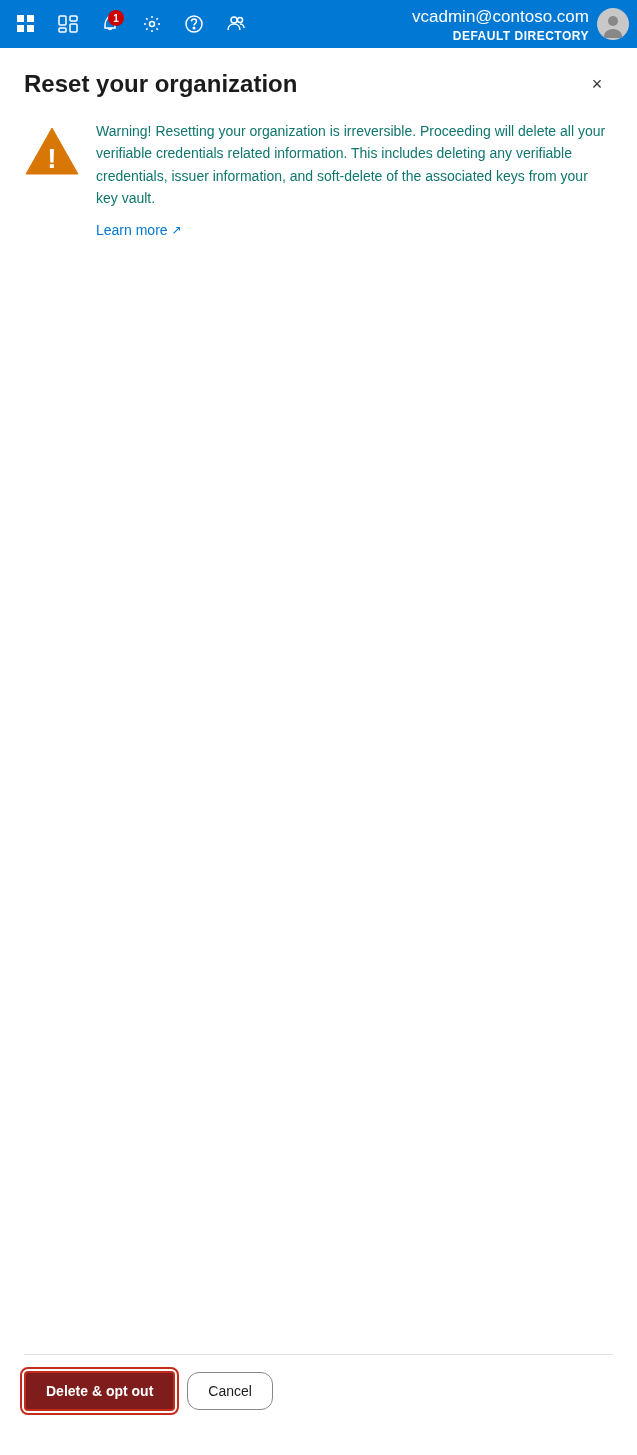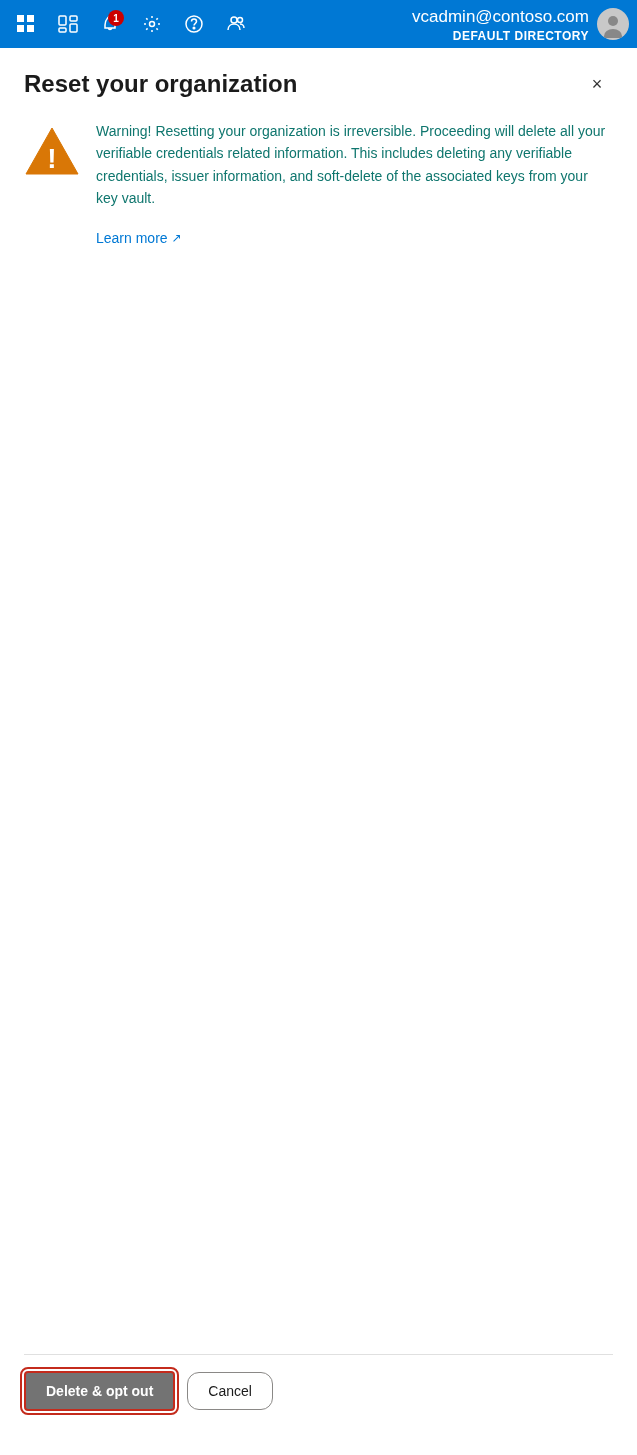--- a/index.html
+++ b/index.html
@@ -146,41 +146,41 @@
 
     
     .learn-more-link {
       display: inline-flex;
       align-items: center;
       gap: 4px;
       color: #0078d4;
       font-size: 14px;
       text-decoration: none;
       cursor: pointer;
-      margin-top: 20px;
+      margin-top: 12px;
     }
     .external-icon {
       font-size: 12px;
     }
 
     
     .spacer {
       flex: 1;
     }
 
     
     .footer-buttons {
       display: flex;
       align-items: center;
       gap: 12px;
       padding: 16px 0 24px 0;
       border-top: 1px solid #e0e0e0;
     }
     .btn-delete {
-      background: #737373;
+      background: #7f1d1d;
       color: white;
       border: 2px solid #c42b1c;
       padding: 10px 20px;
       font-size: 14px;
       font-weight: 600;
       cursor: pointer;
       border-radius: 4px;
       outline: 2px solid #c42b1c;
       outline-offset: 2px;
     }

